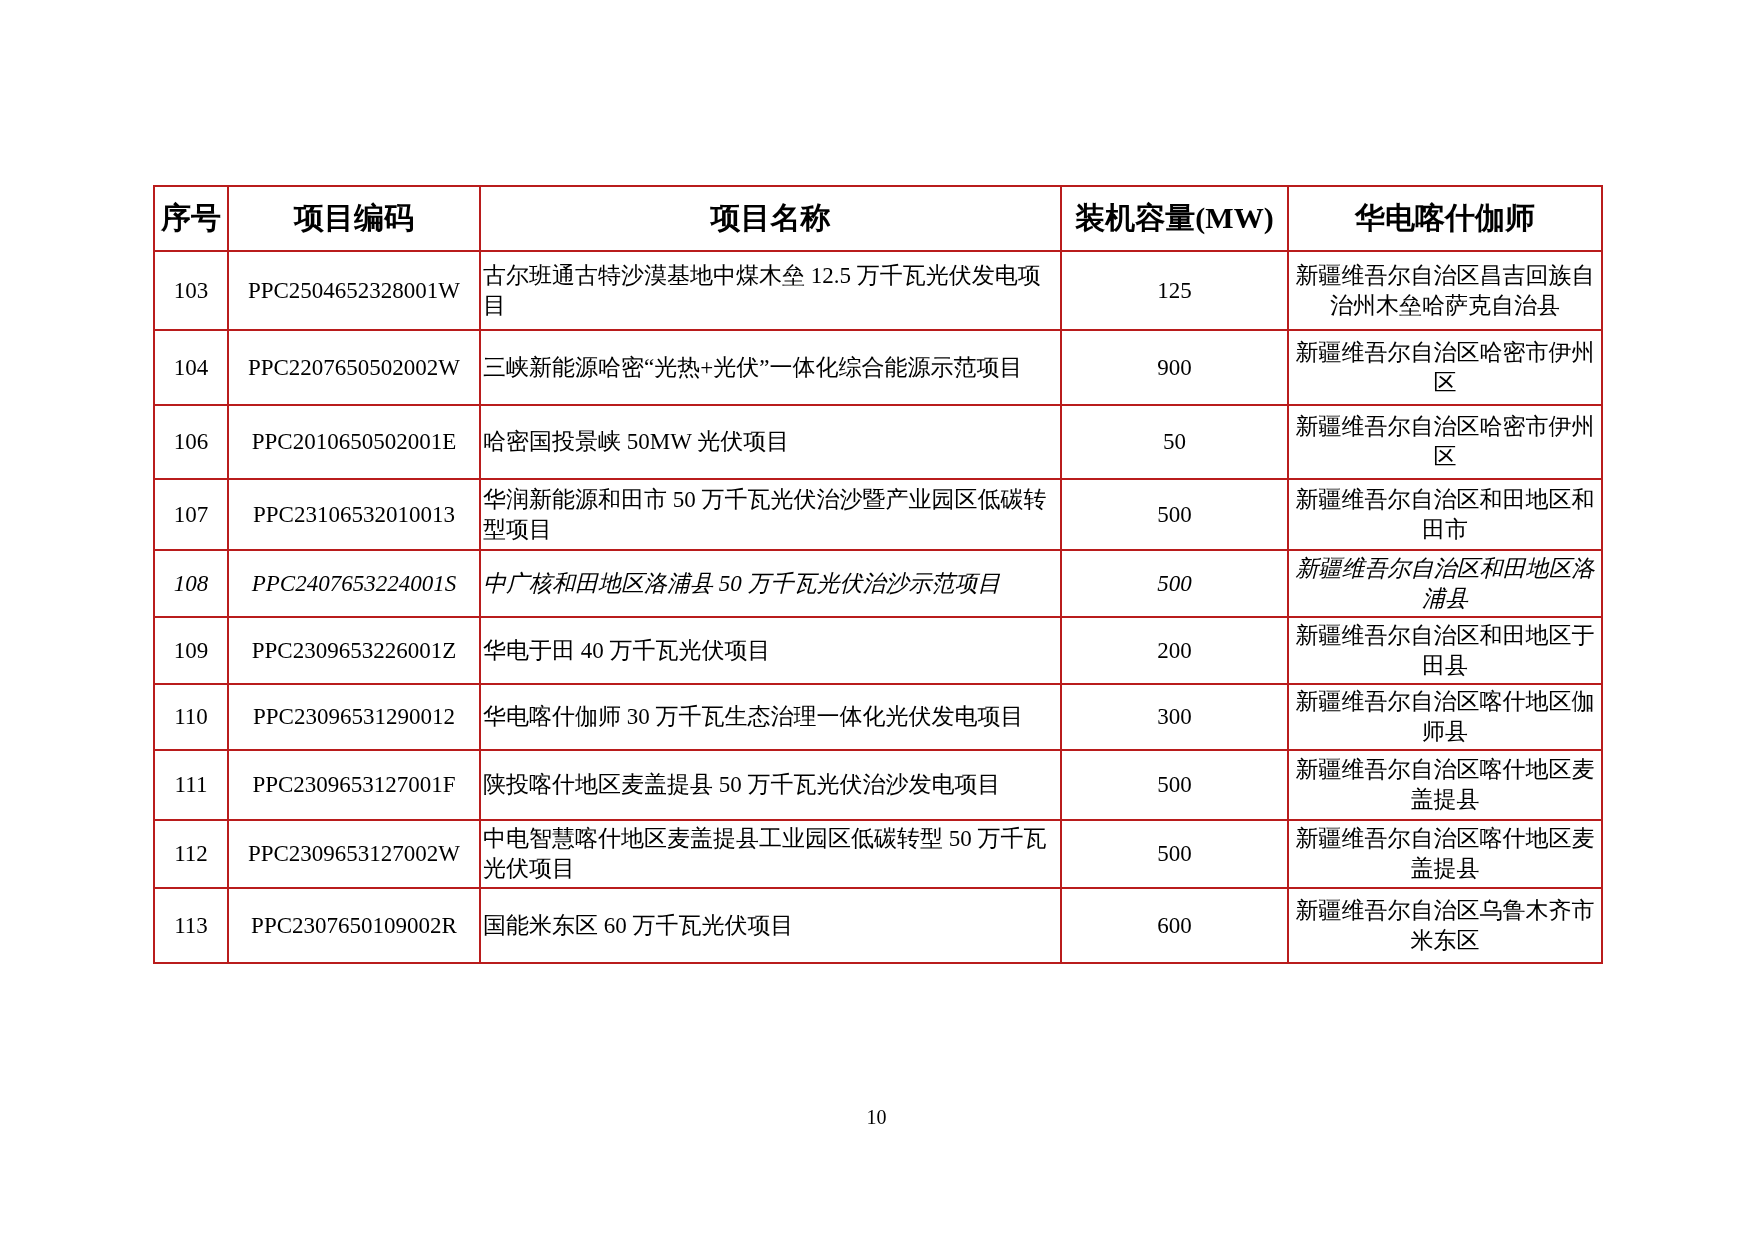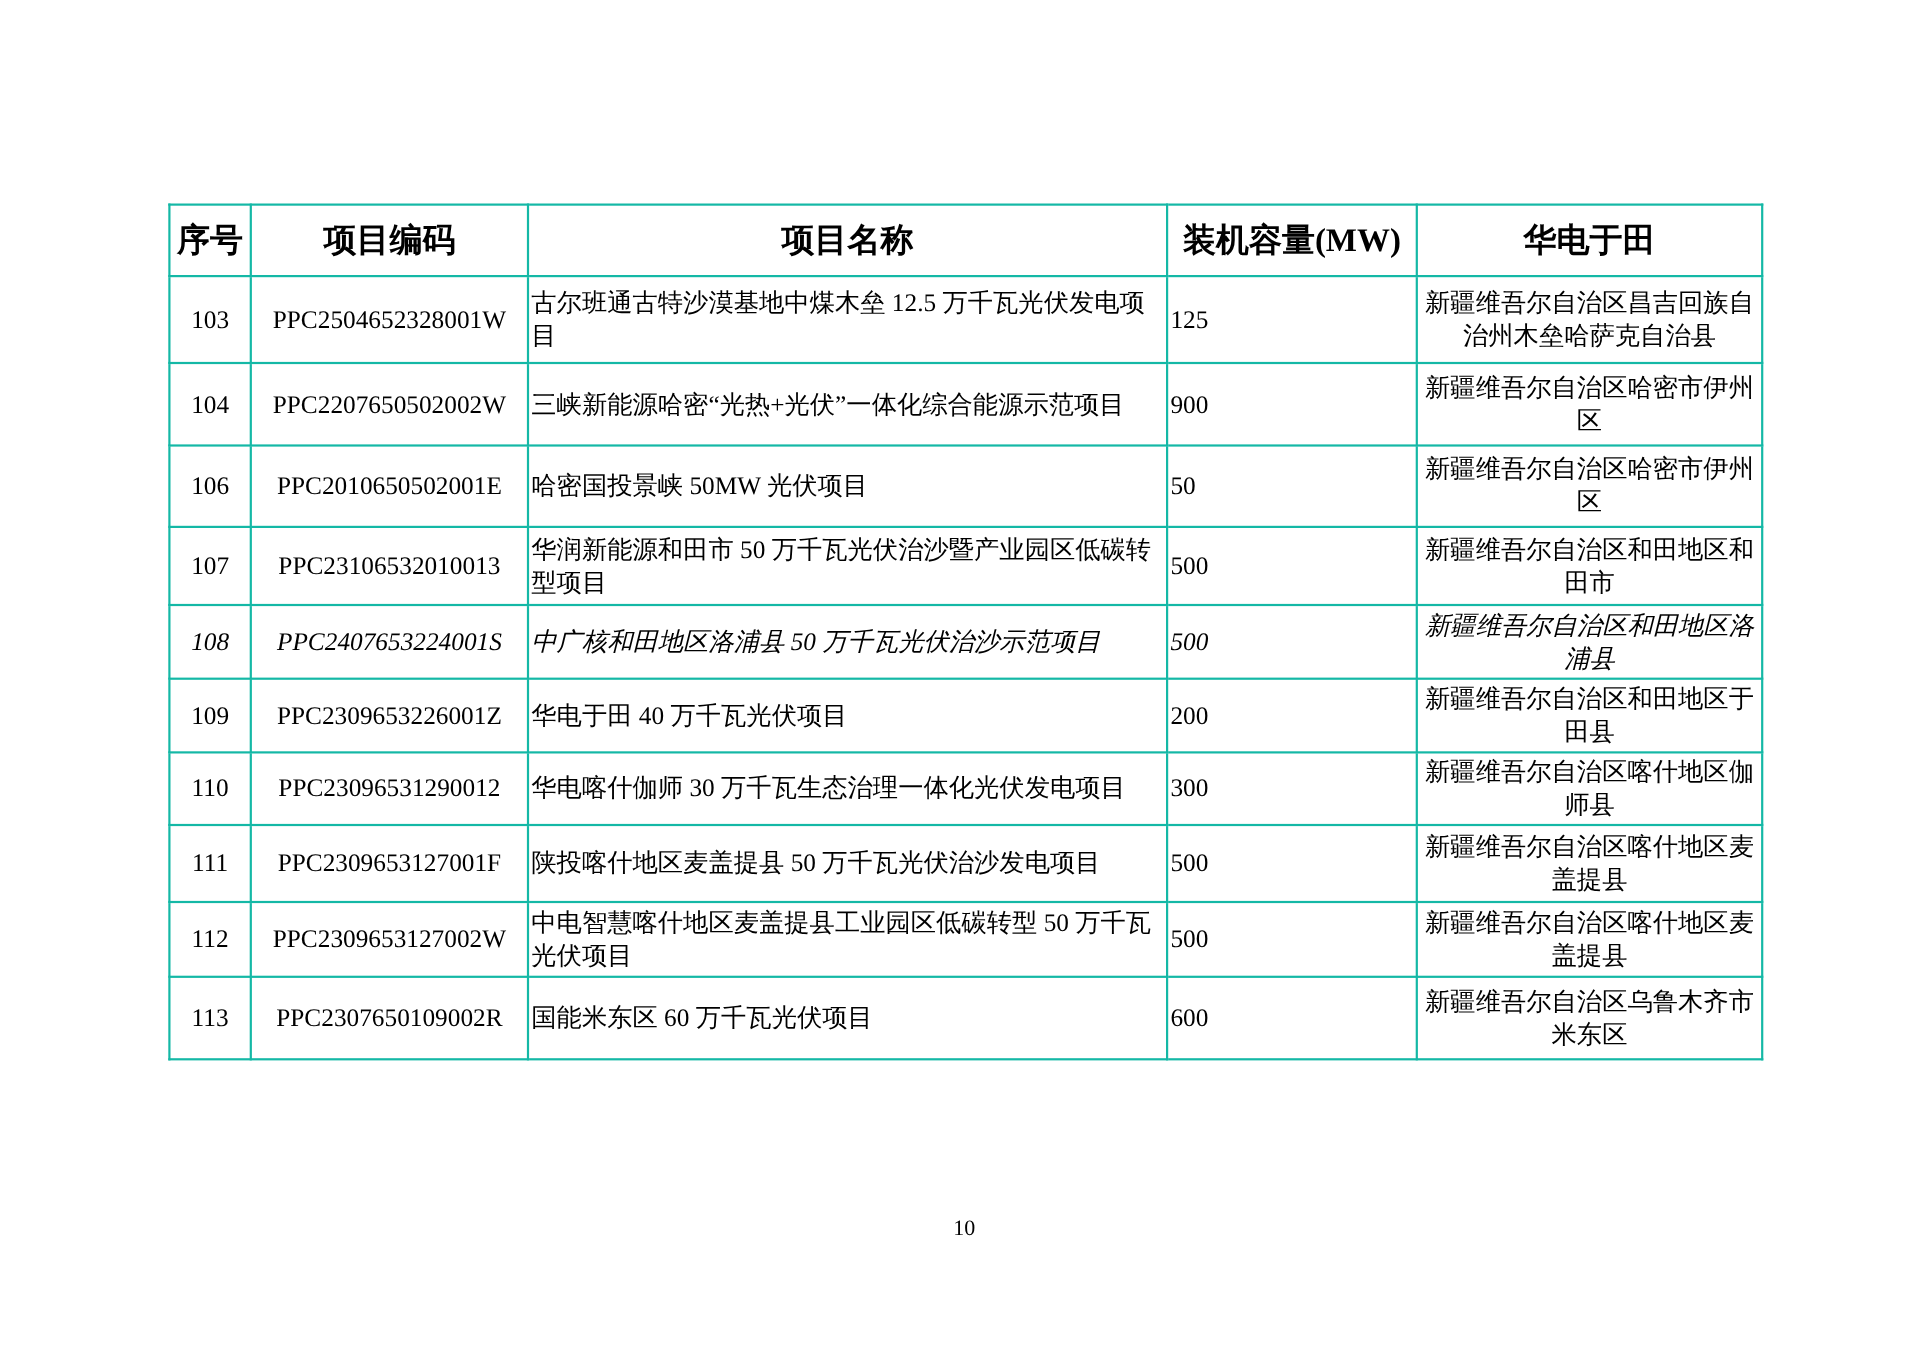--- a/index.html
+++ b/index.html
@@ -18,21 +18,21 @@
   table.projects {
     position: absolute;
     left: 153px;
     top: 185px;
     width: 1448px;
     border-collapse: collapse;
     table-layout: fixed;
   }
   table.projects th,
   table.projects td {
-    border: 2px solid #14b8a6;
+    border: 2px solid #b91c1c;
     vertical-align: middle;
     overflow: hidden;
     word-break: break-all;
   }
   table.projects th {
     font-size: 30px;
     font-weight: bold;
     text-align: center;
     padding: 0 2px;
   }
@@ -49,21 +49,21 @@
   tbody tr:nth-child(5)  { height: 67px; font-style: italic; }
   tbody tr:nth-child(6)  { height: 67px; }
   tbody tr:nth-child(7)  { height: 66px; border-radius: 29px; }
   tbody tr:nth-child(8)  { height: 70px; }
   tbody tr:nth-child(9)  { height: 68px; }
   tbody tr:nth-child(10) { height: 75px; }
   tbody tr:nth-child(11) { height: 65px; }
   td.c-seq  { text-align: center; }
   td.c-code { text-align: center; }
   td.c-name { text-align: left; line-height: 1.3; }
-  td.c-cap  { text-align: left; }
+  td.c-cap  { text-align: center; }
   td.c-loc  { text-align: center; line-height: 1.35; padding: 1px 4px; }
   .page-number {
     position: absolute;
     top: 1106px;
     left: 0;
     width: 100%;
     text-align: center;
     font-size: 20px;
   }
 </style>
@@ -79,21 +79,21 @@
       <col style="width:581px">
       <col style="width:227px">
       <col style="width:314px">
     </colgroup>
     <thead>
       <tr>
         <th>序号</th>
         <th>项目编码</th>
         <th>项目名称</th>
         <th>装机容量(MW)</th>
-        <th>华电于田</th>
+        <th>华电喀什伽师</th>
       </tr>
     </thead>
     <tbody>
       <tr>
         <td class="c-seq">103</td>
         <td class="c-code">PPC2504652328001W</td>
         <td class="c-name">古尔班通古特沙漠基地中煤木垒 12.5 万千瓦光伏发电项目</td>
         <td class="c-cap">125</td>
         <td class="c-loc">新疆维吾尔自治区昌吉回族自治州木垒哈萨克自治县</td>
       </tr>

